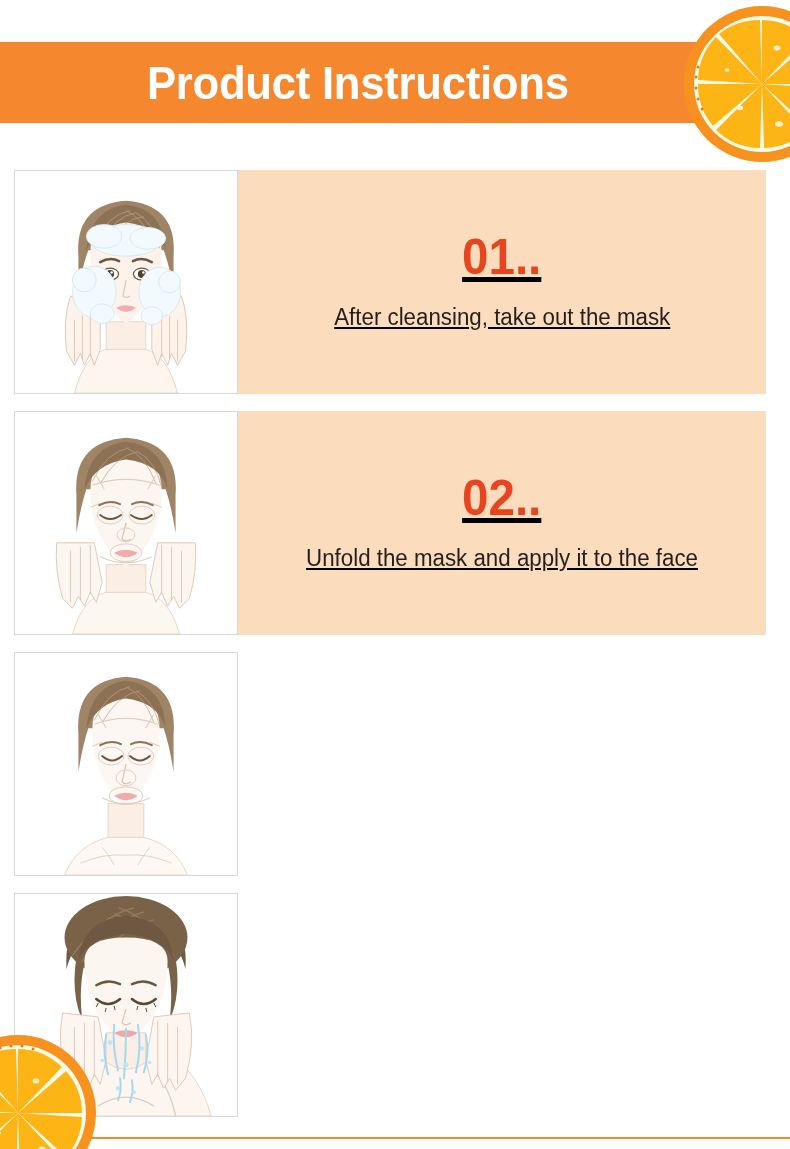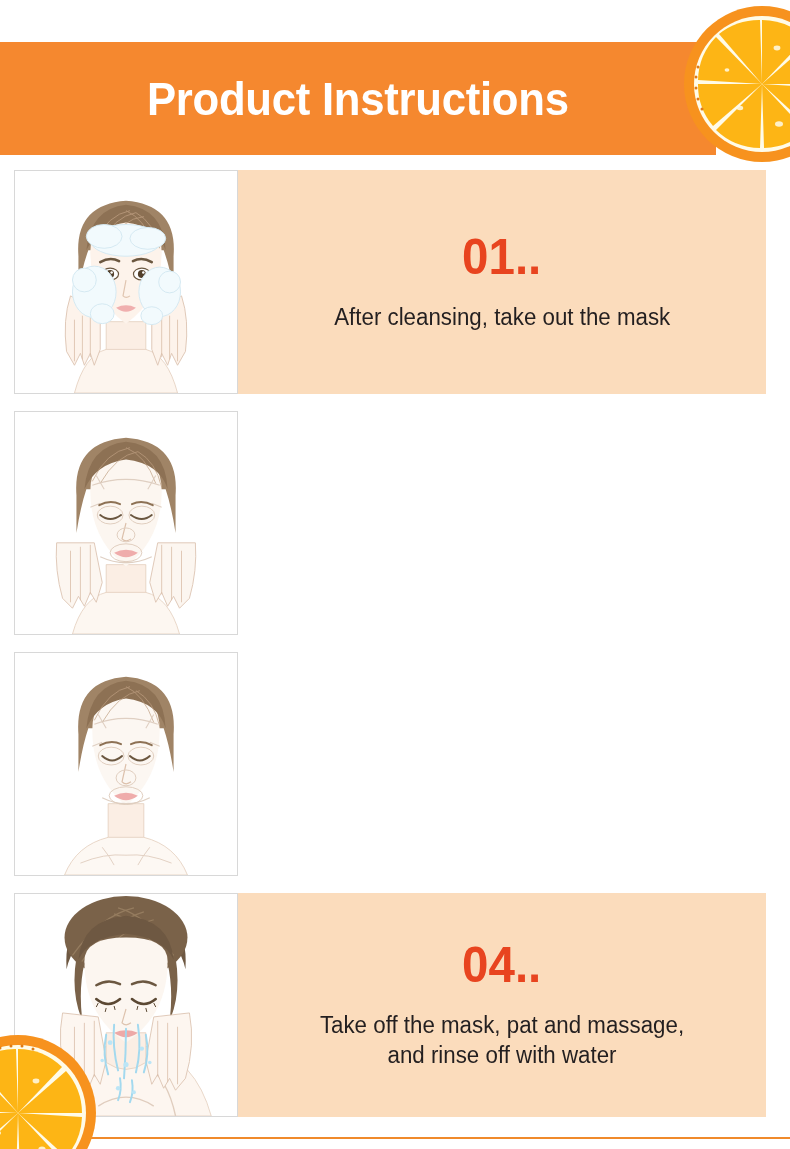--- a/index.html
+++ b/index.html
@@ -14,21 +14,21 @@
     overflow: hidden;
     position: relative;
   }
 
   
   .header {
     position: absolute;
     left: 0;
     top: 42px;
     width: 716px;
-    height: 113px;
+    height: 81px;
     background: #F5882F;
     display: flex;
     align-items: center;
     justify-content: center;
     z-index: 1;
   }
   .header-title {
     color: #ffffff;
     font-family: "Liberation Sans Narrow", "Liberation Sans", sans-serif;
     font-size: 47px;
@@ -76,20 +76,21 @@
     left: 0;
     top: 170px;
     width: 790px;
   }
   .step-row {
     position: relative;
     display: flex;
     align-items: stretch;
     height: 224px;
     margin-bottom: 17px;
+    text-decoration: underline;
   }
   .step-thumb {
     width: 224px;
     height: 224px;
     flex: 0 0 224px;
     margin-left: 14px;
     background: #ffffff;
     border: 1px solid #d8d8d8;
     box-sizing: border-box;
     overflow: hidden;
@@ -284,20 +285,24 @@
         <g stroke="#D9BDA8" stroke-width="0.8" fill="none">
           <path d="M56 140 L56 192"></path>
             <path d="M66 136 L66 190"></path>
             <path d="M76 134 L76 184"></path>
           <path d="M168 140 L168 192"></path>
             <path d="M158 136 L158 190"></path>
             <path d="M148 134 L148 184"></path>
         </g>
       </svg>
     </div>
+    <div class="step-panel">
+      <div class="step-number">02..</div>
+      <div class="step-text">Unfold the mask and apply it to the face</div>
+    </div>
   </div>
 
   <div class="step-row">
     <div class="step-thumb">
       <svg viewBox="0 0 224 224" xmlns="http://www.w3.org/2000/svg">
         <rect width="224" height="224" fill="#ffffff"></rect>
         <path d="M94 152 L94 192 Q112 208 130 192 L130 152 Z" fill="#FBEEE4" stroke="#E3CDBC" stroke-width="0.8"></path>
         <path d="M50 224 Q62 194 94 186 L130 186 Q162 194 174 224 Z" fill="#FDF8F3" stroke="#E3CDBC" stroke-width="0.8"></path>
         <g stroke="#E0CDBE" stroke-width="0.9" fill="none">
           <path d="M66 212 Q90 202 112 204 Q134 202 158 212"></path>
@@ -409,24 +414,20 @@
         <g fill="#BBE5F6">
           <circle cx="96" cy="150" r="2.4"></circle>
             <circle cx="128" cy="156" r="2.2"></circle>
           <circle cx="112" cy="172" r="2.6"></circle>
             <circle cx="104" cy="196" r="2.2"></circle>
           <circle cx="120" cy="200" r="2"></circle>
             <circle cx="88" cy="168" r="1.8"></circle>
           <circle cx="136" cy="170" r="1.8"></circle>
         </g>
       </svg>
-    </div>
-    <div class="step-panel">
-      <div class="step-number">04..</div>
-      <div class="step-text">Take off the mask, pat and massage, and rinse off with water</div>
     </div>
   </div>
 
 </div>
 
 <div class="orange-slice-bottom">
   <svg viewBox="0 0 160 160" xmlns="http://www.w3.org/2000/svg">
     <circle cx="80" cy="80" r="78" fill="#F7921E"></circle>
     <circle cx="80" cy="80" r="68" fill="#FFFBE8"></circle>
     <g fill="#FDB515">

